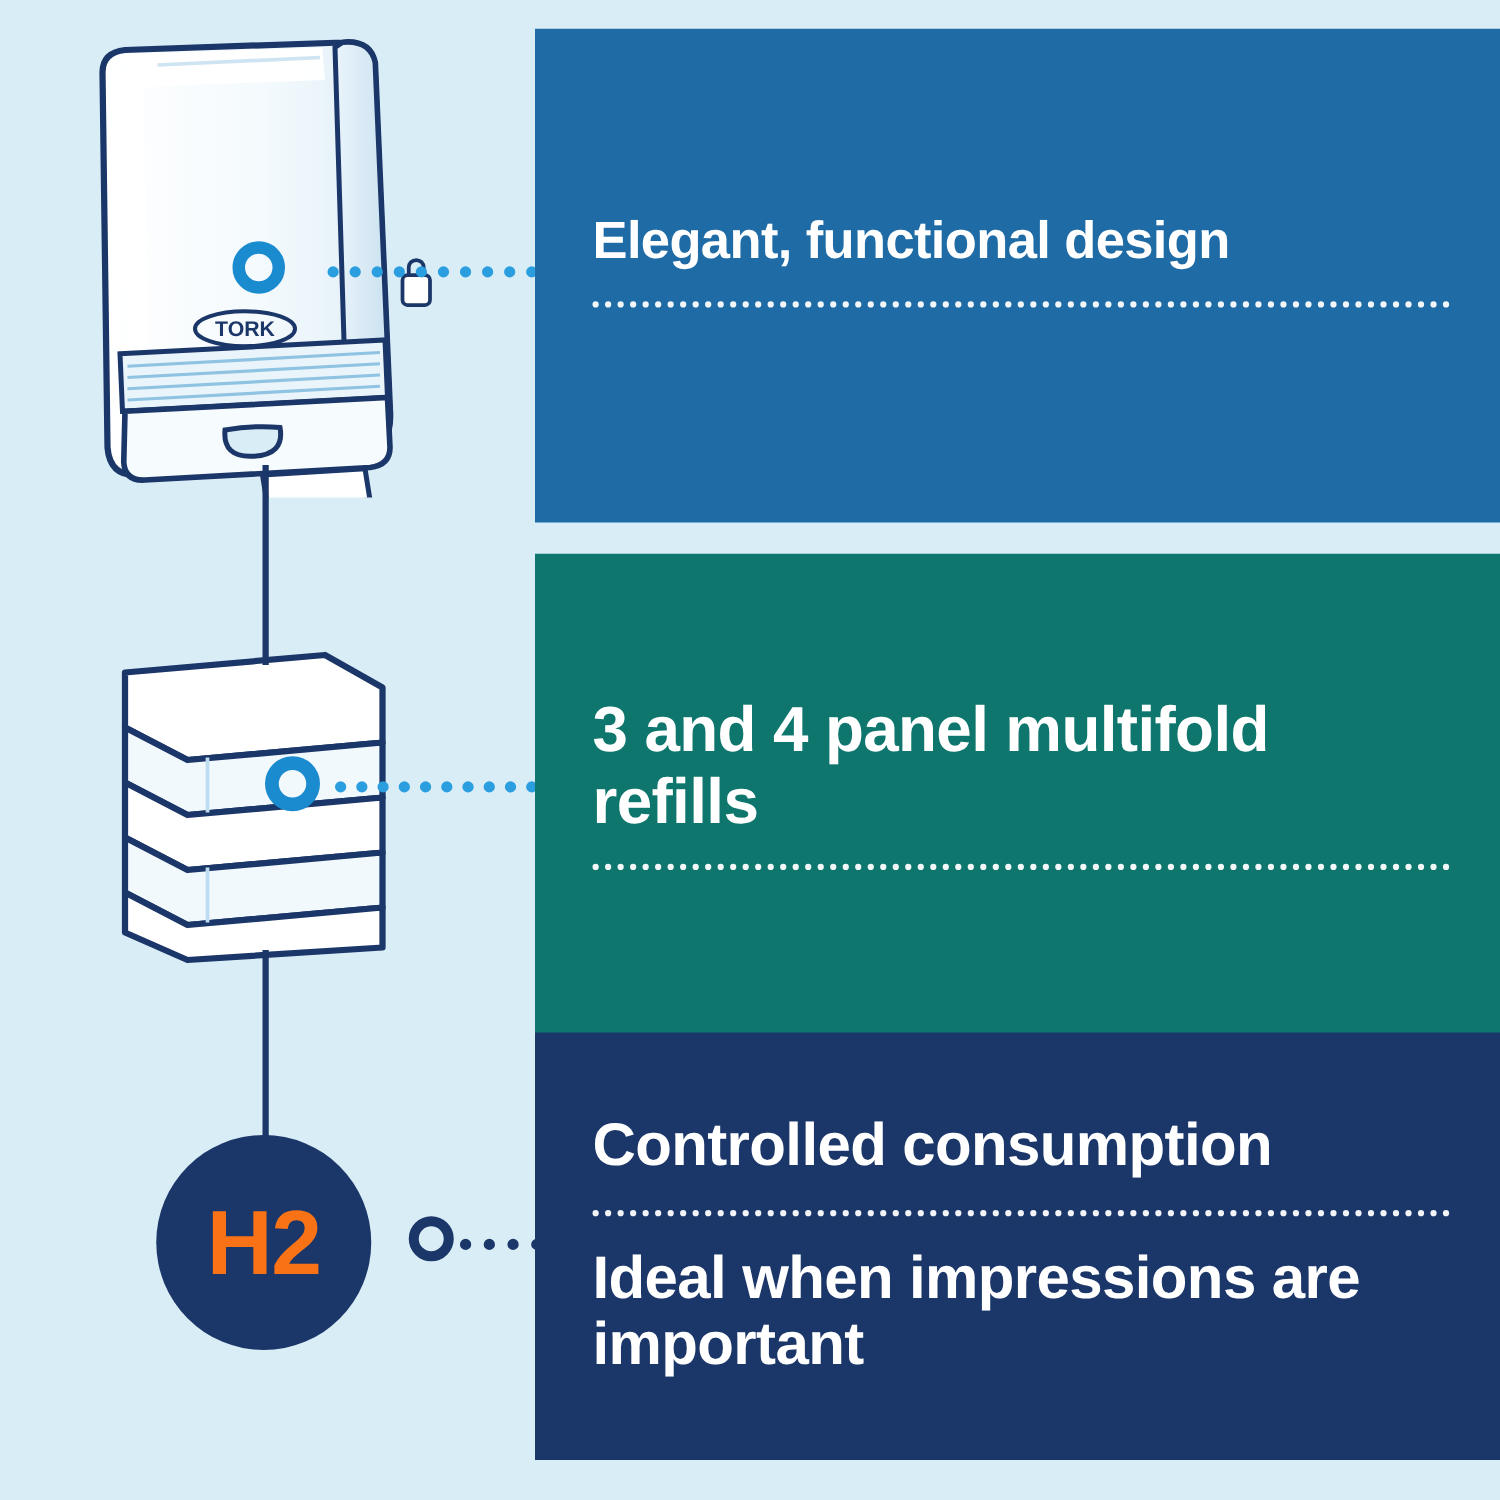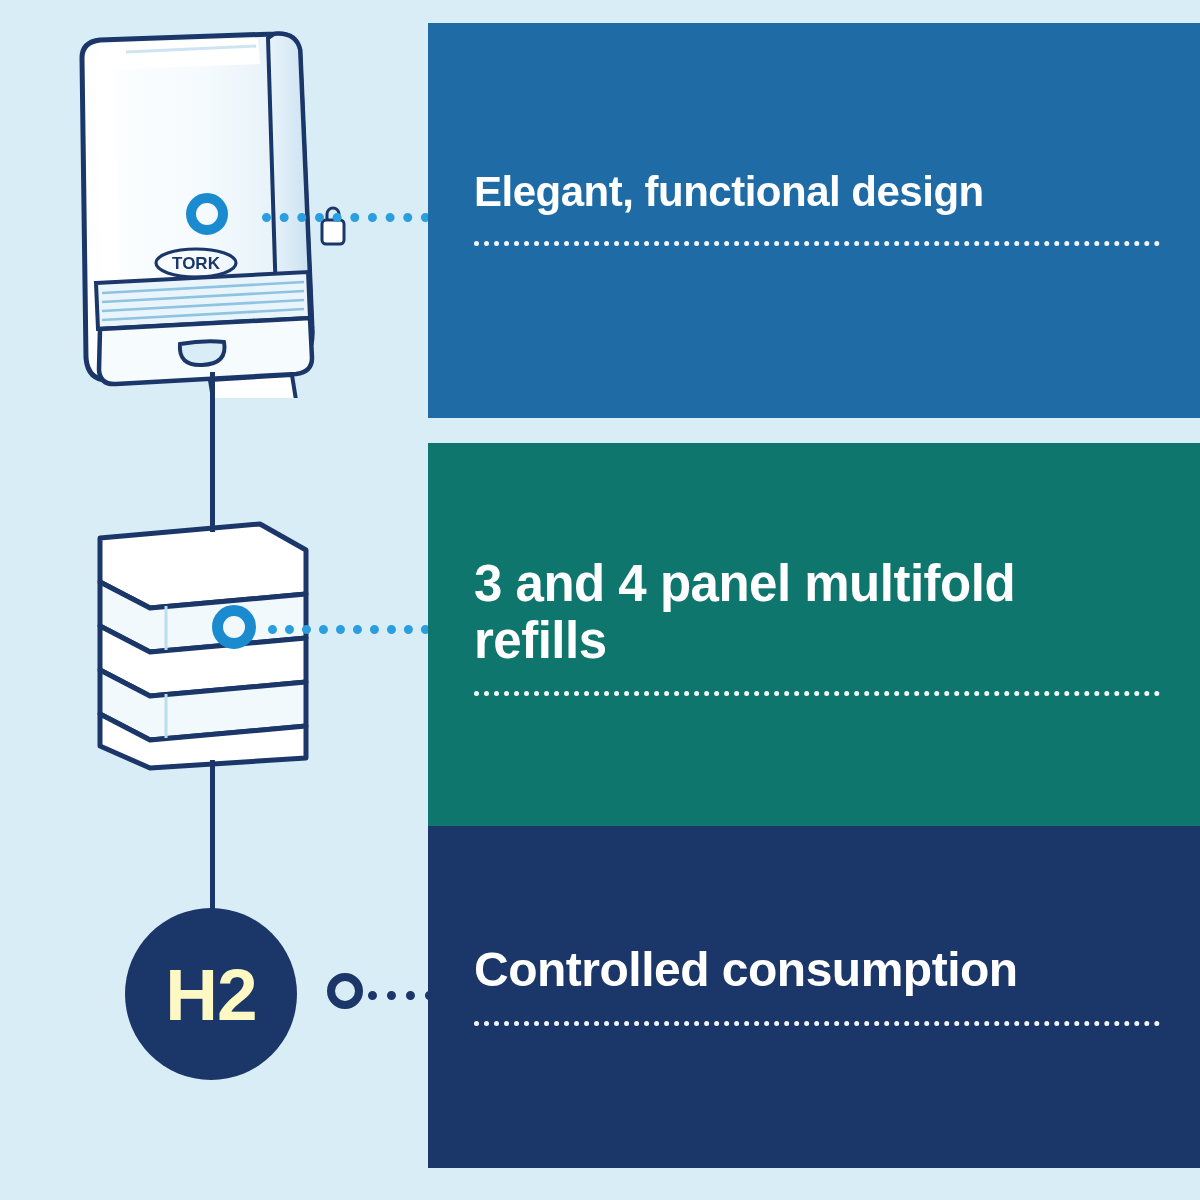--- a/index.html
+++ b/index.html
@@ -71,21 +71,21 @@
   #vline-1{left:210px;top:372px;height:160px;}
   #vline-2{left:210px;top:760px;height:160px;}
 
   
   #h2-badge{
     position:absolute;
     left:125px;top:908px;
     width:172px;height:172px;
     border-radius:50%;
     background:#1b3668;
-    color:#fef9c3;
+    color:#f97316;
     display:flex;align-items:center;justify-content:center;
     font-size:73px;font-weight:bold;letter-spacing:-1px;
   }
 
   
   #dispenser{position:absolute;left:60px;top:28px;width:290px;height:370px;}
   #paper-stack{position:absolute;left:70px;top:510px;width:280px;height:265px;}
 </style>
 </head>
 <body>
@@ -174,15 +174,16 @@
   </div>
 
   <div class="panel" id="panel-2">
     <div class="ptext">3 and 4 panel multifold refills</div>
     <div class="divider"></div>
   </div>
 
   <div class="panel" id="panel-3">
     <div class="ptext">Controlled consumption</div>
     <div class="divider"></div>
+    <div class="ptext">Ideal when impressions are important</div>
   </div>
 
 </div>
 
 </body></html>

